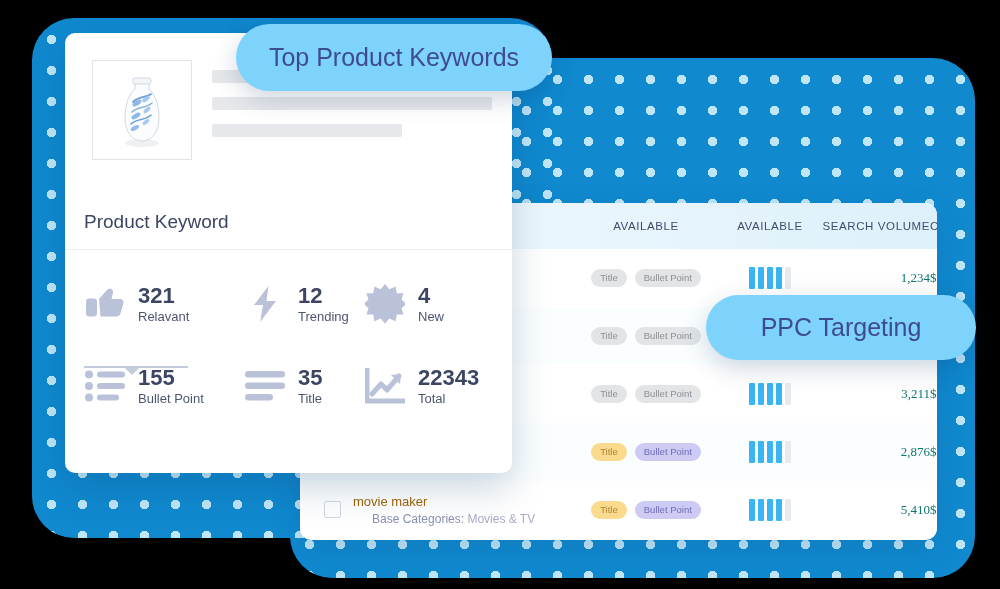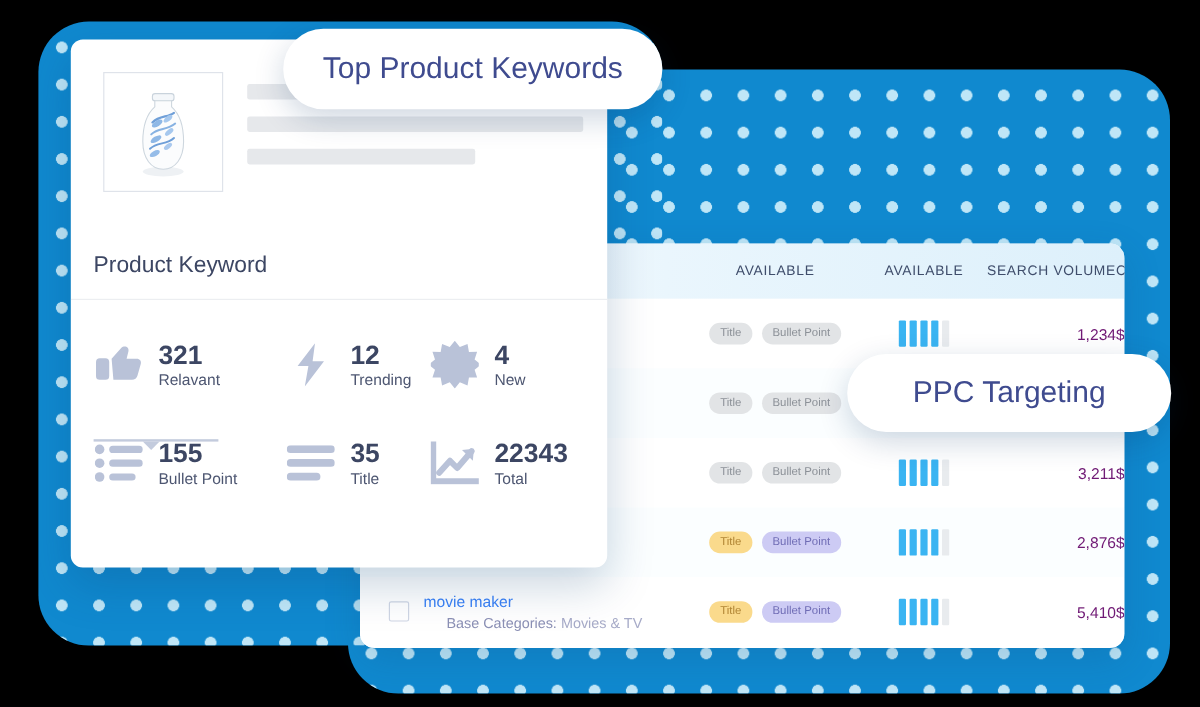--- a/index.html
+++ b/index.html
@@ -103,21 +103,21 @@
     width: 15px; height: 15px;
     border: 1px solid #cfd6e4;
     border-radius: 2px;
     background: #fff;
     flex: 0 0 auto;
     margin-right: 12px;
   }
   .kw-text { line-height: 1.35; }
   .kw-name {
     font-size: 13px;
-    color: #3b82f6;
+    color: #a16207;
   }
   .kw-sub {
     font-size: 12px;
     color: #8b90b5;
     margin-left: 19px;
   }
   .kw-sub .cats { color: #a7abc8; }
 
   .badge {
     display: inline-block;
@@ -135,27 +135,28 @@
   .relbars i {
     display: block;
     width: 6px; height: 22px;
     background: #3ab4f2;
     border-radius: 1px;
   }
   .relbars i.off { background: #e8ebee; }
 
   .num {
     font-size: 13px;
-    color: #701a75;
+    color: #0f766e;
+    font-family: Liberation Serif, serif;
   }
 
   
   .product-card {
     position: absolute;
-    left: 59px; top: 33px;
+    left: 65px; top: 33px;
     width: 447px; height: 440px;
     background: #ffffff;
     border-radius: 10px;
     box-shadow: 0 14px 38px rgba(10,60,110,0.22);
     overflow: hidden;
   }
   .prod-top { padding: 27px 0 0 27px; display: flex; }
   .prod-thumb {
     width: 98px; height: 98px;
     border: 1px solid #dfe3ea;
@@ -227,21 +228,21 @@
     left: 60px; top: 335px;
     width: 0; height: 0;
     border-left: 7px solid transparent;
     border-right: 7px solid transparent;
     border-top: 7px solid #c3cbdd;
   }
 
   
   .pill {
     position: absolute;
-    background: #ffffff;
+    background: #7dd3fc;
     border-radius: 40px;
     display: flex;
     align-items: center;
     justify-content: center;
     color: #3f4b8f;
     font-size: 25px;
     box-shadow: 0 8px 26px rgba(10,50,100,0.20);
     white-space: nowrap;
   }
   .pill-top   { left: 236px; top: 24px;  width: 316px; height: 67px; }

